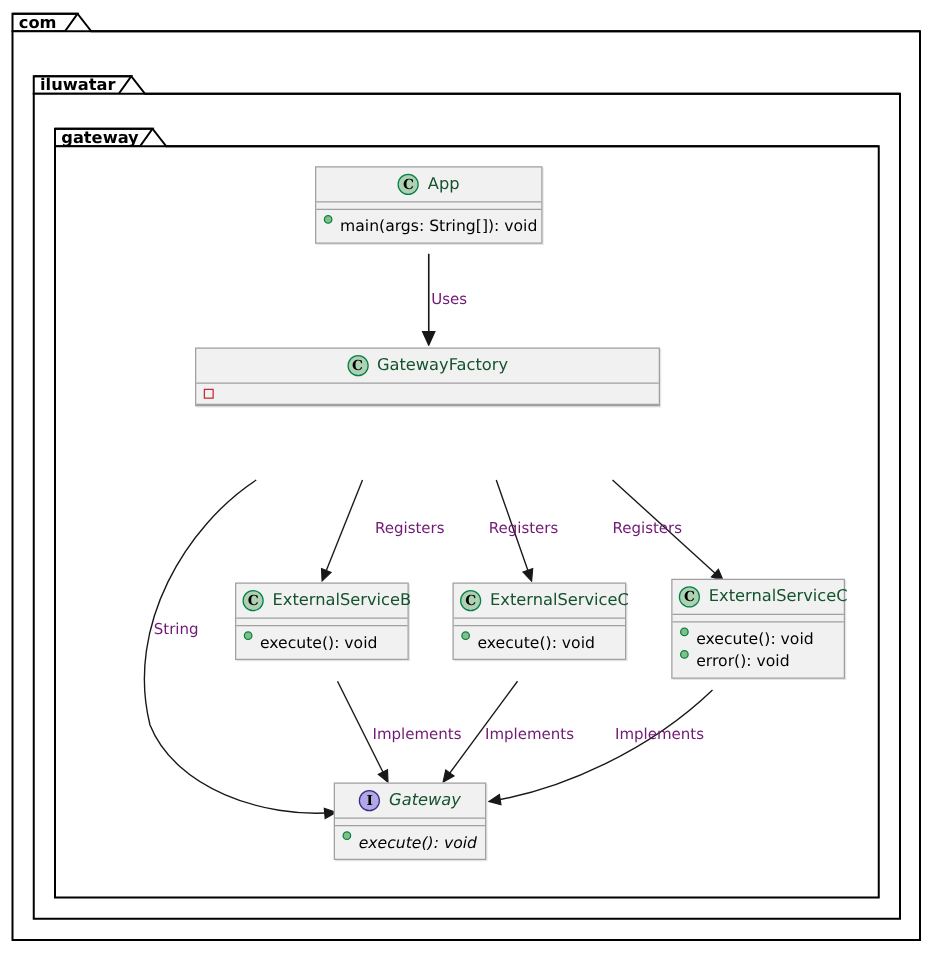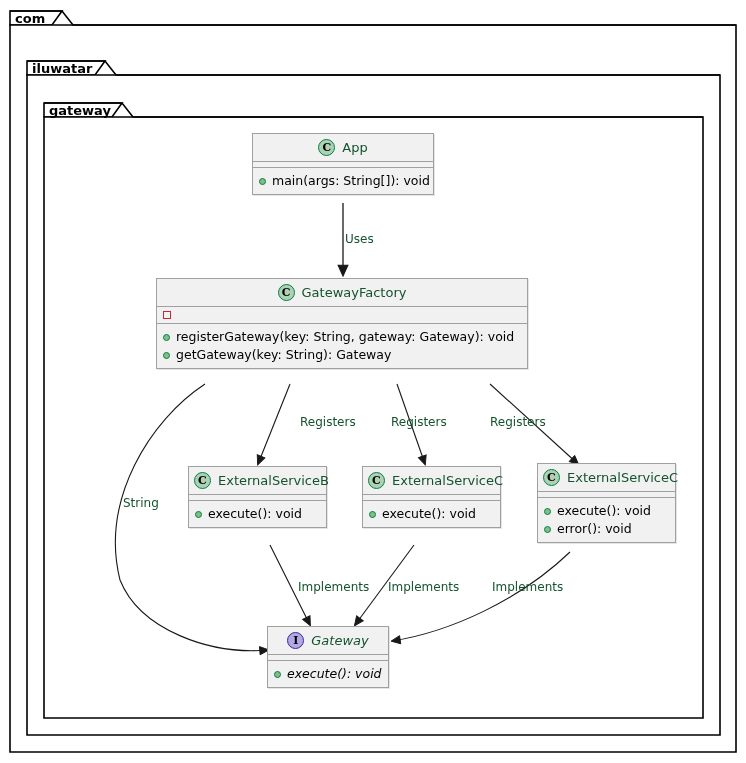--- a/index.html
+++ b/index.html
@@ -72,21 +72,20 @@
     height: 1px;
     background: #A0A0A0;
     width: 100%;
   }
   .uml-section {
     padding: 4px 6px 4px 6px;
     box-sizing: border-box;
   }
   .uml-member {
     display: flex;
-    align-items: center;
     gap: 6px;
     font-family: "DejaVu Sans", sans-serif;
     font-size: 12.5px;
     color: #000000;
     line-height: 18px;
     white-space: nowrap;
   }
   .uml-member .member-text.italic { font-style: italic; }
 
   
@@ -129,21 +128,21 @@
     background: transparent;
     border: 1.5px solid #C82930;
     box-sizing: border-box;
     flex: 0 0 auto;
   }
   
   .edge-label {
     position: absolute;
     font-family: "DejaVu Sans", sans-serif;
     font-size: 12px;
-    color: #14532d;
+    color: #701a75;
     white-space: nowrap;
     background: transparent;
     line-height: 13px;
   }
 </style>
 </head>
 <body>
 
 <div id="diagram-root">
 
@@ -216,30 +215,20 @@
       <span class="icon-class">C</span>
       <span class="uml-title">GatewayFactory</span>
     </div>
     <div class="uml-divider"></div>
     <div class="uml-section">
       <div class="uml-member">
         <span class="vis-private"></span>
       </div>
     </div>
     <div class="uml-divider"></div>
-    <div class="uml-section">
-      <div class="uml-member">
-        <span class="vis-public"></span>
-        <span class="member-text">registerGateway(key: String, gateway: Gateway): void</span>
-      </div>
-      <div class="uml-member">
-        <span class="vis-public"></span>
-        <span class="member-text">getGateway(key: String): Gateway</span>
-      </div>
-    </div>
   </div>
 
   <div class="uml-box" style="left:188px; top:466px; width:139px;">
     <div class="uml-header left-align">
       <span class="icon-class">C</span>
       <span class="uml-title">ExternalServiceB</span>
     </div>
     <div class="uml-divider"></div>
     <div class="uml-divider" style="margin-top:5px;"></div>
     <div class="uml-section">

